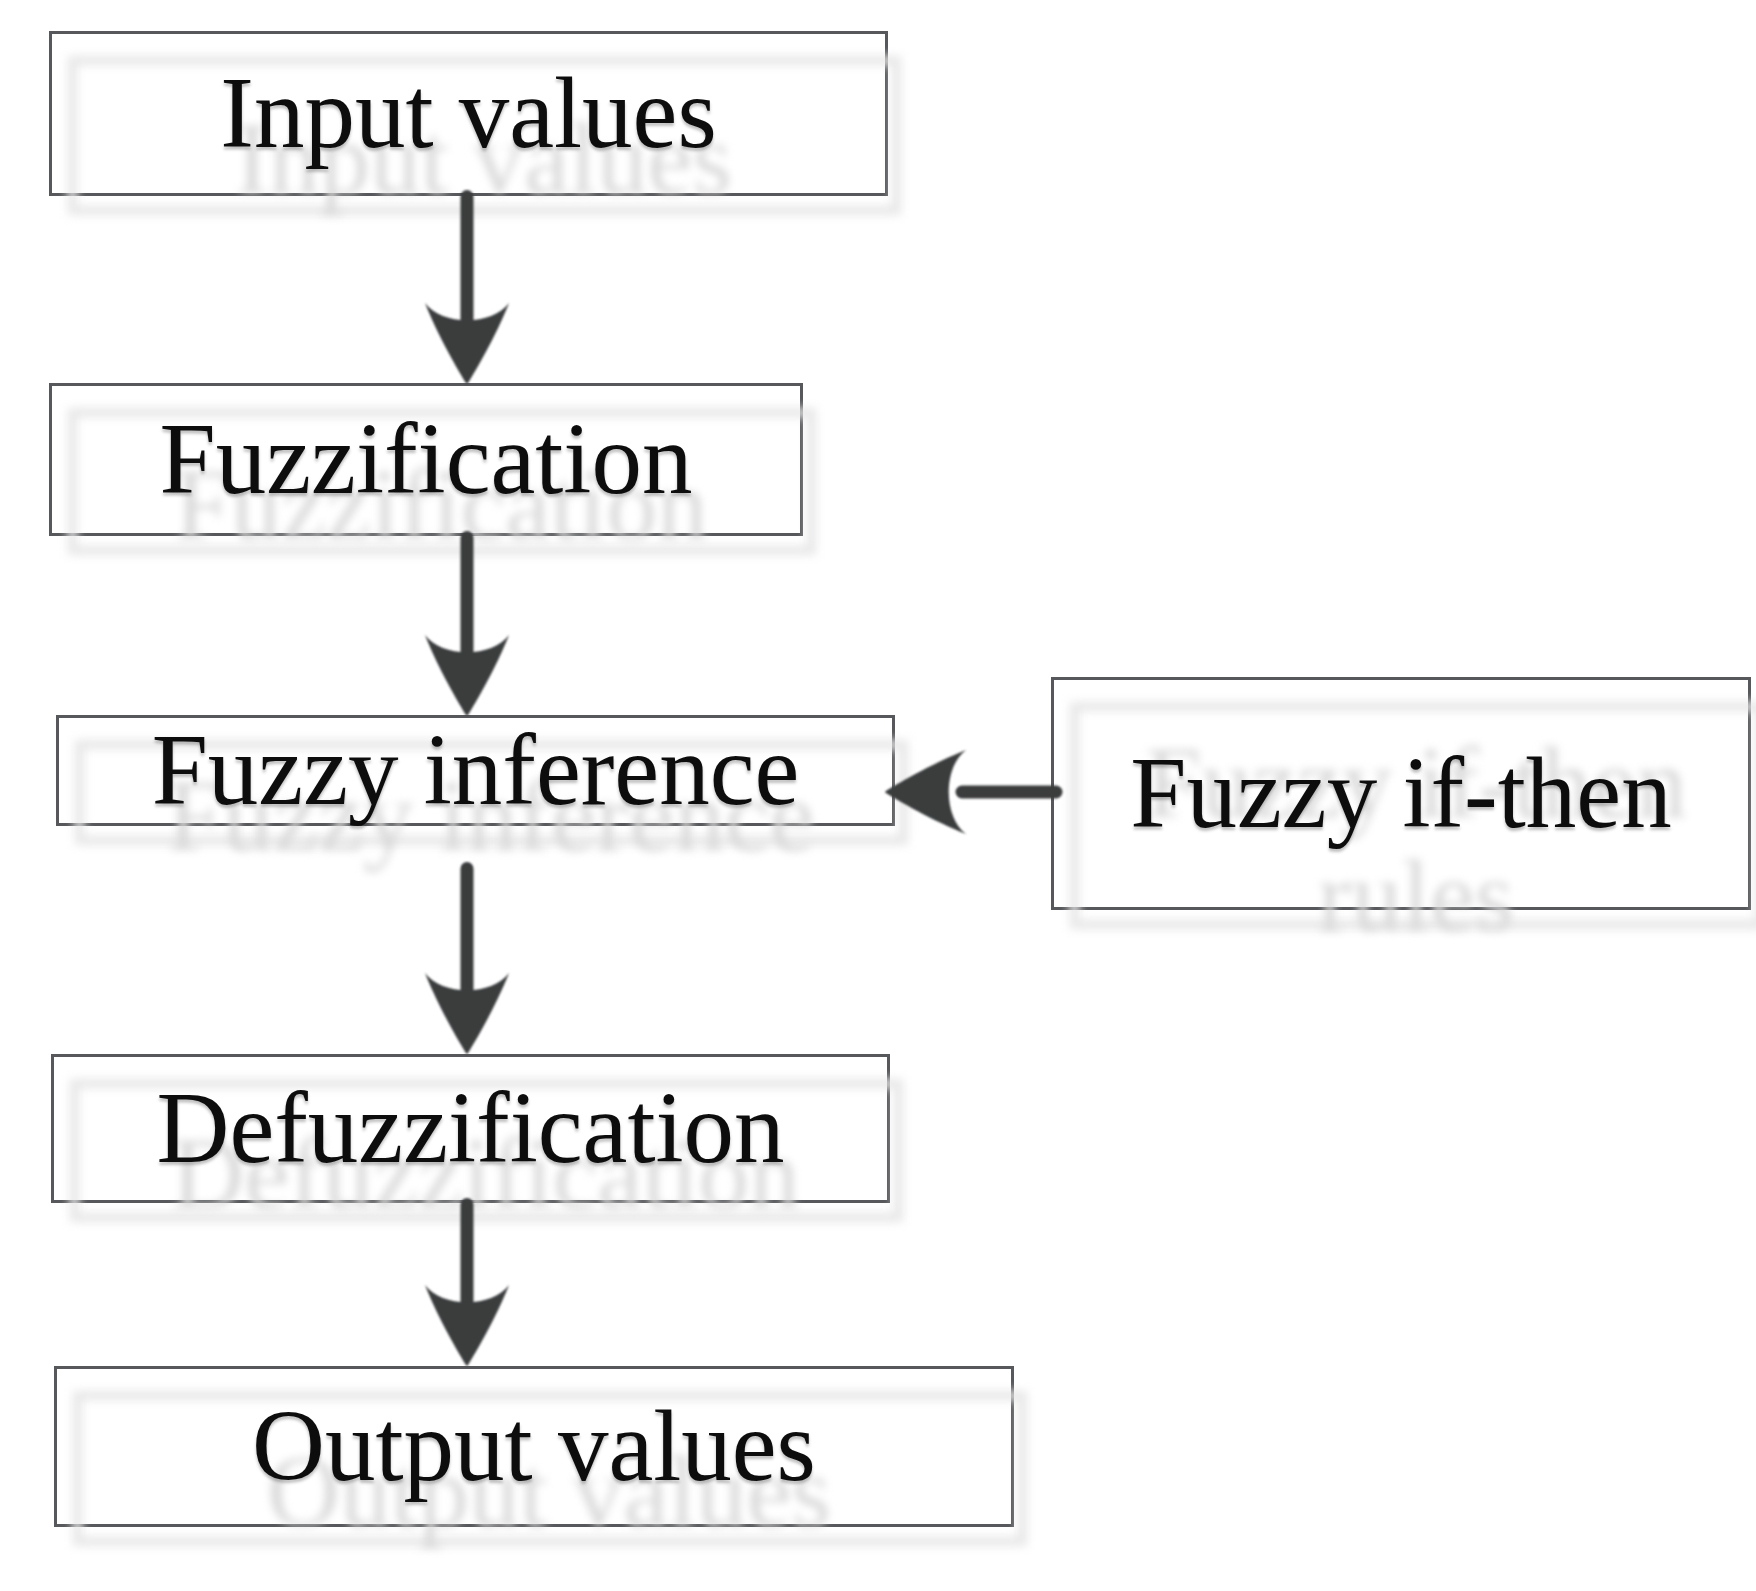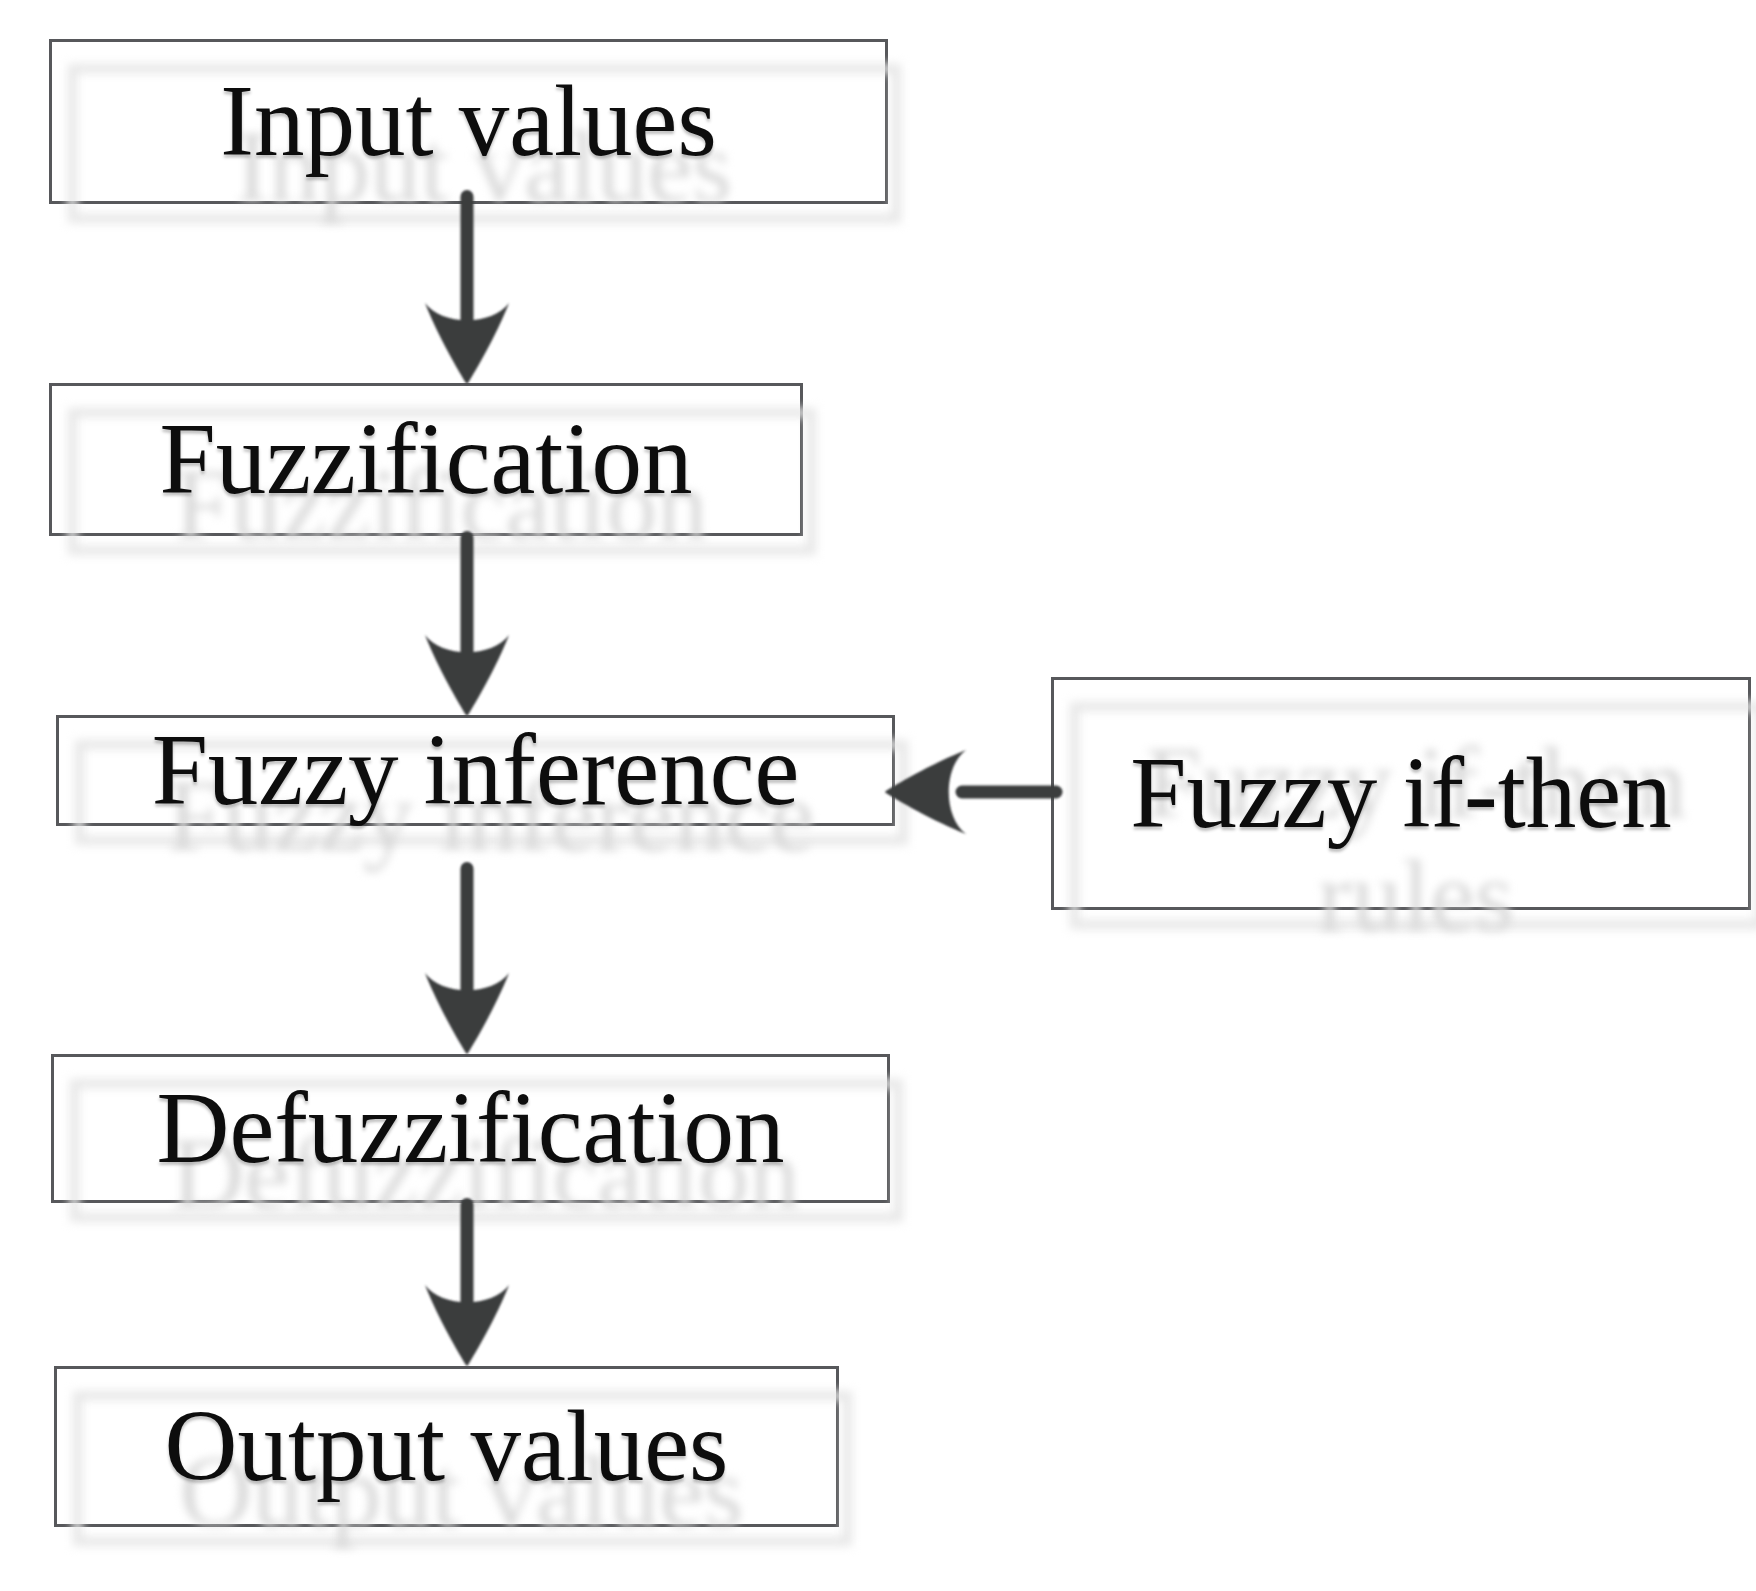--- a/index.html
+++ b/index.html
@@ -63,21 +63,21 @@
     left:0;top:0;
     z-index:10;
     pointer-events:none;
   }
 </style>
 </head>
 <body>
 
 <div id="canvas">
 
-  <div class="node" style="left:49px;top:31px;width:839px;height:165px;margin-top:8px;">
+  <div class="node" style="left:49px;top:31px;width:839px;height:165px;">
     <div class="ghost-box"></div>
     <div class="ghost-label">Input values</div>
     <div class="label">Input values</div>
   </div>
 
   <div class="node" style="left:49px;top:383px;width:754px;height:153px;">
     <div class="ghost-box"></div>
     <div class="ghost-label">Fuzzification</div>
     <div class="label">Fuzzification</div>
   </div>
@@ -87,21 +87,21 @@
     <div class="ghost-label">Fuzzy inference</div>
     <div class="label">Fuzzy inference</div>
   </div>
 
   <div class="node" style="left:51px;top:1054px;width:839px;height:149px;">
     <div class="ghost-box"></div>
     <div class="ghost-label">Defuzzification</div>
     <div class="label">Defuzzification</div>
   </div>
 
-  <div class="node" style="left:54px;top:1366px;width:785px;height:161px;">
+  <div class="node" style="left:54px;top:1366px;width:960px;height:161px;">
     <div class="ghost-box"></div>
     <div class="ghost-label">Output values</div>
     <div class="label">Output values</div>
   </div>
 
   <div class="node" style="left:1051px;top:677px;width:700px;height:233px;">
     <div class="ghost-box"></div>
     <div class="ghost-label wrap">
       <span class="line">Fuzzy if-then</span>
       <span class="line">rules</span>

